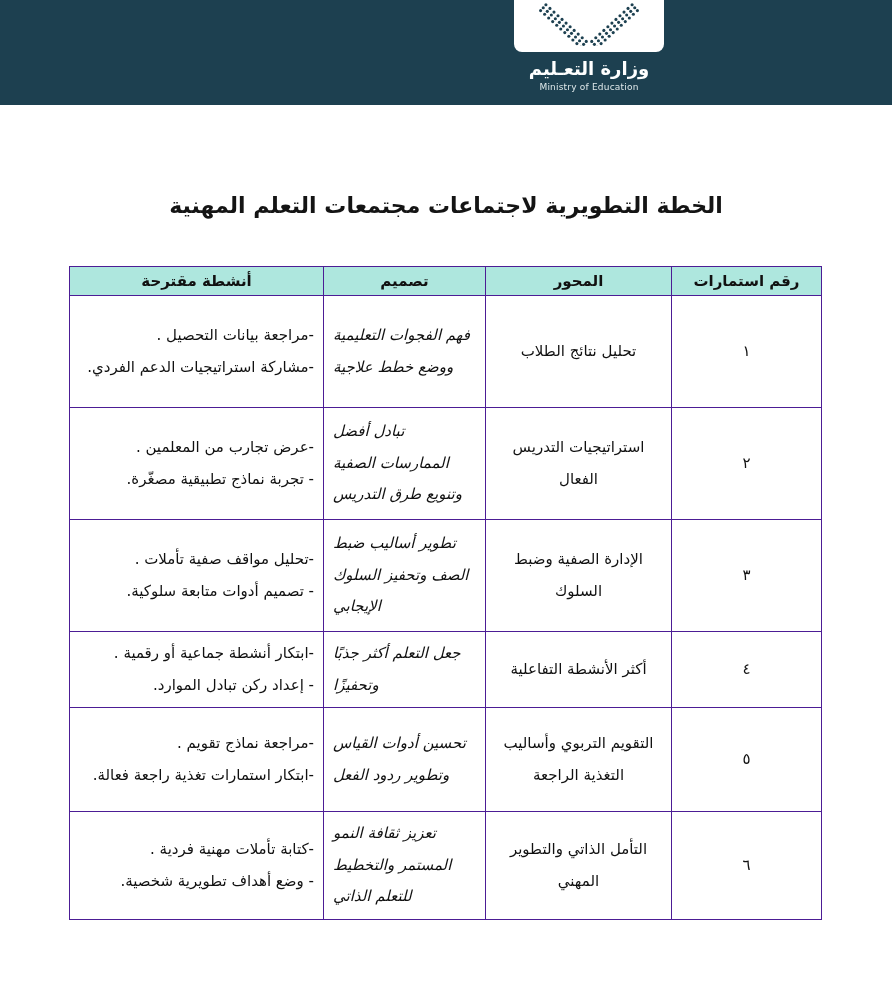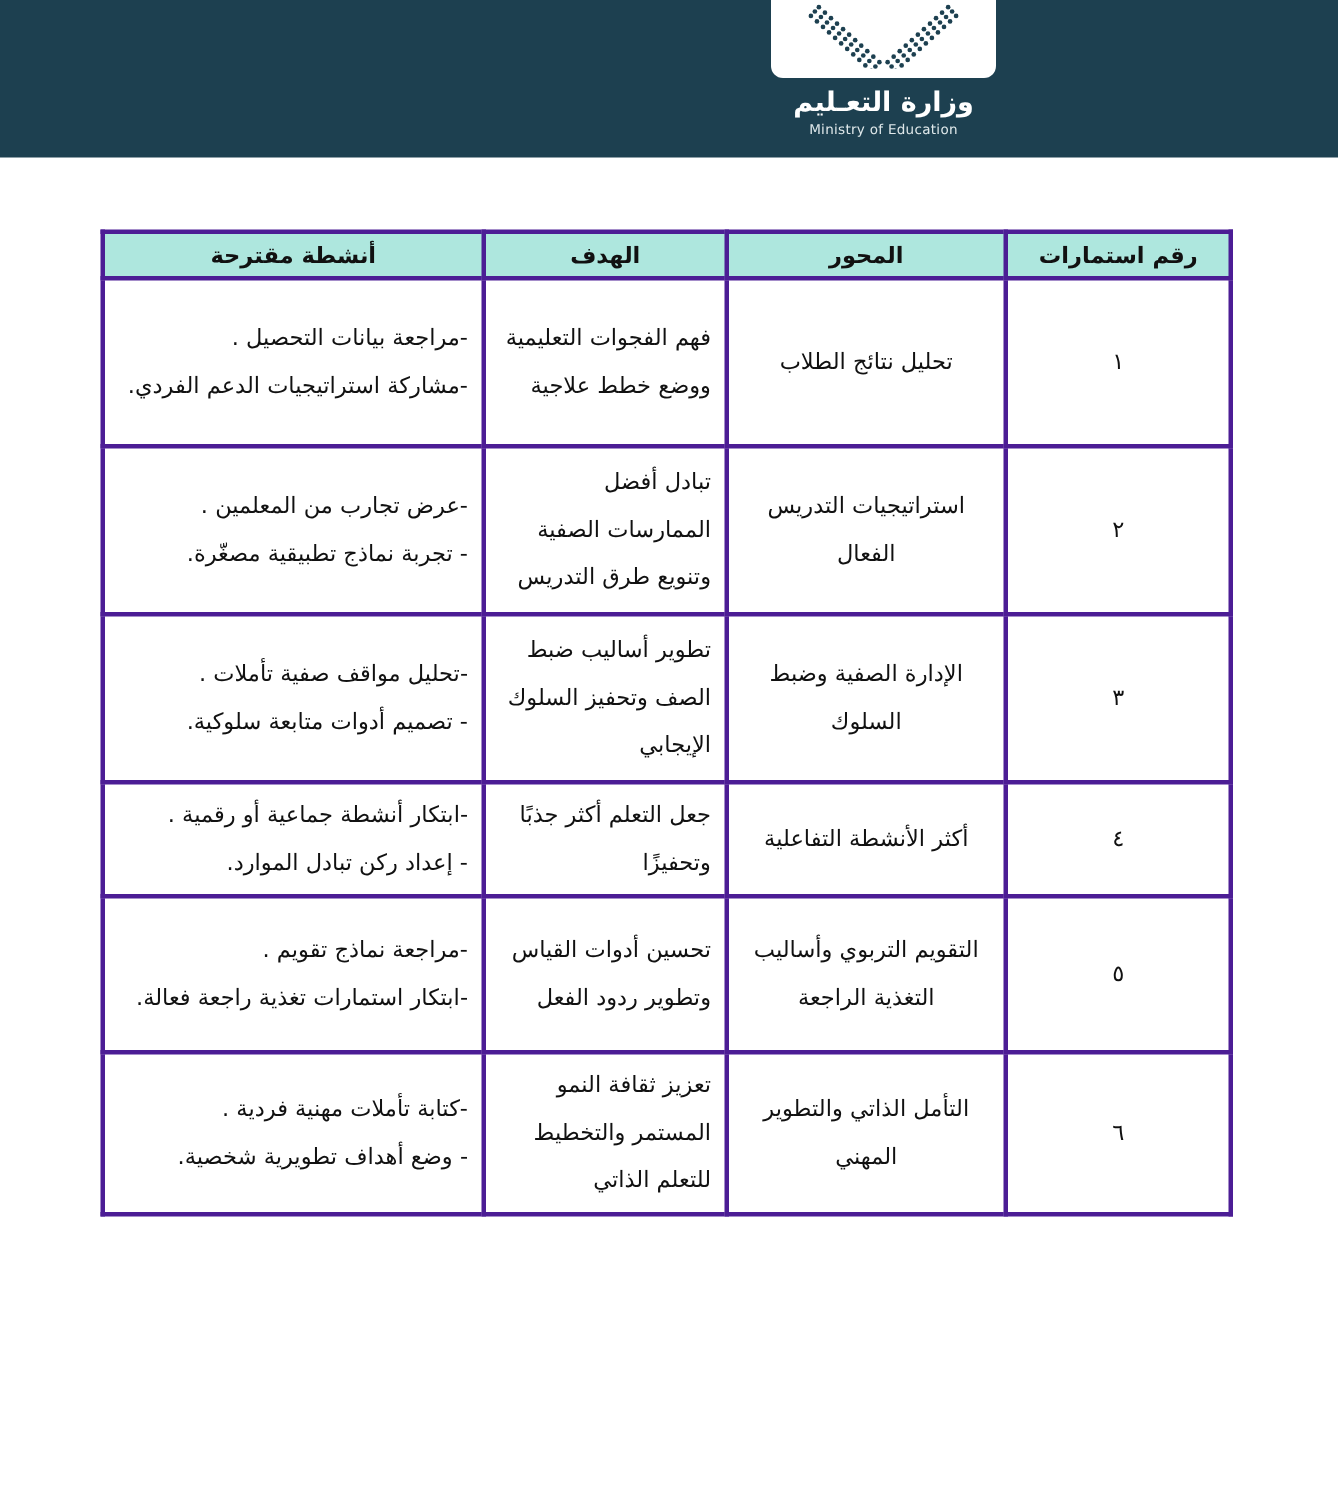--- a/index.html
+++ b/index.html
@@ -20,30 +20,30 @@
   h1.doc-title{
     margin:88px 0 0;font-size:22px;font-weight:bold;text-align:center;
     color:#141414;direction:rtl;
   }
   
   table.plan{
     border-collapse:collapse;table-layout:fixed;width:752px;
     margin:48px 70px 0;direction:rtl;
   }
   table.plan th,table.plan td{
-    border:3px solid #4c1d95;padding:4px 9px;font-size:15px;color:#111;
+    border:1px solid #4c1d95;padding:4px 9px;font-size:15px;color:#111;
     line-height:2.1;vertical-align:middle;
   }
   table.plan thead th{
     background:var(--th-bg,#aee7de);font-weight:bold;text-align:center;
     height:22px;line-height:1.4;padding:3px 4px;
   }
   td.c-num{text-align:center;}
   td.c-axis{text-align:center;}
-  td.c-goal{text-align:right;}
+  td.c-goal{text-align:left;font-style:italic;}
   td.c-act{white-space:pre-line;}
   tbody tr:nth-child(1){height:112px;}
   tbody tr:nth-child(2){height:112px;}
   tbody tr:nth-child(3){height:112px;}
   tbody tr:nth-child(4){height:76px;}
   tbody tr:nth-child(5){height:104px;}
   tbody tr:nth-child(6){height:108px;}
 </style>
 </head>
 <body>
@@ -121,33 +121,34 @@
             <circle cx="76.2" cy="45.4" r="1.7" fill="var(--dot,#1d4050)"></circle>
             <circle cx="71.8" cy="49.4" r="1.7" fill="var(--dot,#1d4050)"></circle>
           </svg>
       </div>
       <div class="logo-ar">وزارة التعـليم</div>
       <div class="logo-en">Ministry of Education</div>
     </div>
   </header>
 
   <main dir="rtl">
+    <h1 class="doc-title">الخطة التطويرية لاجتماعات مجتمعات التعلم المهنية</h1>
 
     <table class="plan">
       <colgroup>
         <col style="width:150px">
           <col style="width:186px">
         <col style="width:162px">
           <col style="width:254px">
       </colgroup>
       <thead>
         <tr>
           <th>رقم استمارات</th>
           <th>المحور</th>
-          <th>الهدف</th>
+          <th>تصميم</th>
           <th>أنشطة مقترحة</th>
         </tr>
       </thead>
       <tbody>
         <tr>
           <td class="c-num">١</td>
           <td class="c-axis">تحليل نتائج الطلاب</td>
           <td class="c-goal">فهم الفجوات التعليمية ووضع خطط علاجية</td>
           <td class="c-act">-مراجعة بيانات التحصيل .
 -مشاركة استراتيجيات الدعم الفردي.</td>

